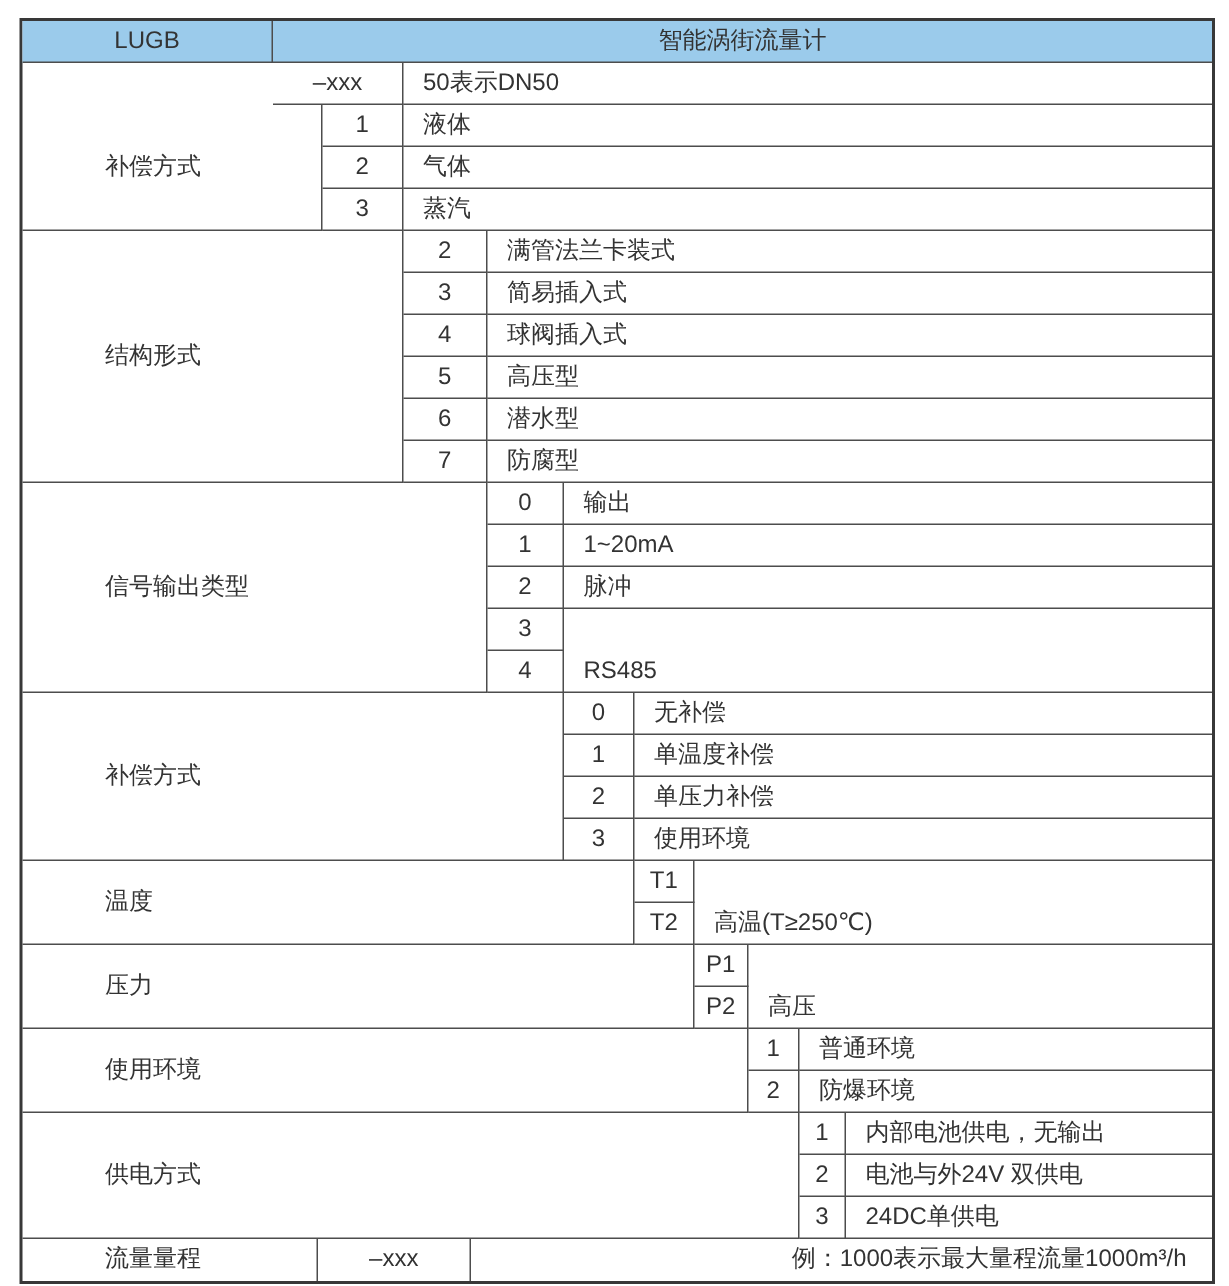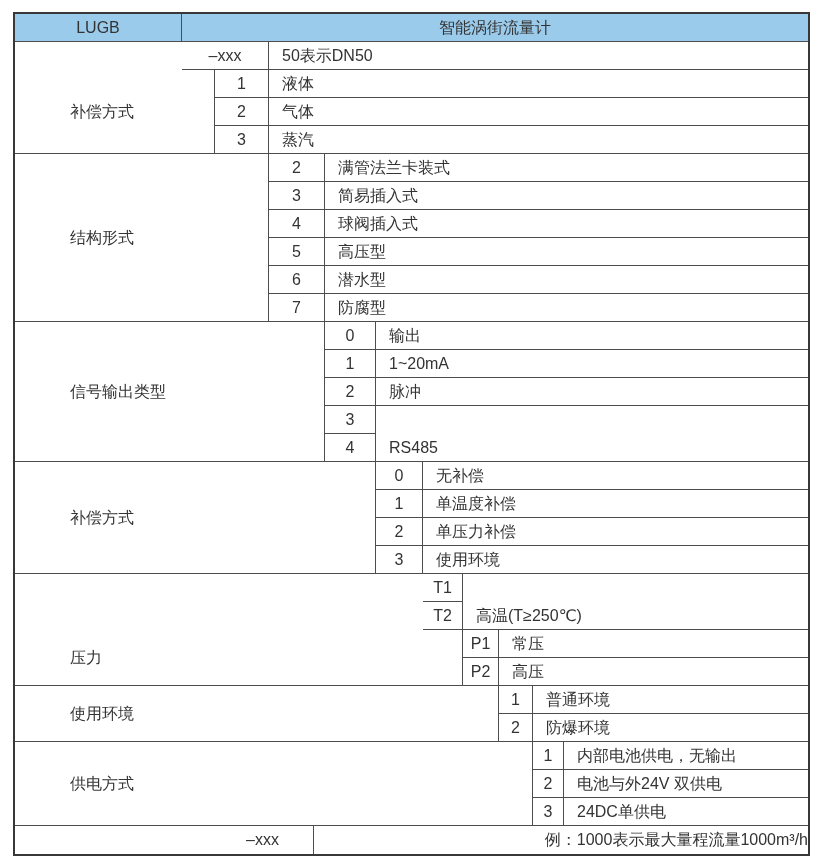--- a/index.html
+++ b/index.html
@@ -28,21 +28,21 @@
     border-bottom:1px solid var(--line);
     font-size:16px;
     font-weight:500;
     line-height:1;
     white-space:nowrap;
     overflow:hidden;
   }
   .label{padding-left:55px;}
   .code{justify-content:center;}
   .desc{padding-left:13px;}
-  .desc-right{justify-content:flex-end;padding-right:0;}
+  .desc-right{justify-content:flex-end;padding-right:17px;}
   .hdr{background:var(--hdrbg);justify-content:center;}
   .last{border-right:none;}
   .bottom{border-bottom:none;}
 </style>
 </head>
 <body>
 
 <div class="spec-table">
 
   <div class="cell hdr last" style="grid-column:2/14;grid-row:1">智能涡街流量计</div>
@@ -87,40 +87,41 @@
   <div class="cell label" style="grid-column:1/8;grid-row:17/21">补偿方式</div>
   <div class="cell code" style="grid-column:8/9;grid-row:17">0</div>
   <div class="cell desc last" style="grid-column:9/14;grid-row:17">无补偿</div>
   <div class="cell code" style="grid-column:8/9;grid-row:18">1</div>
   <div class="cell desc last" style="grid-column:9/14;grid-row:18">单温度补偿</div>
   <div class="cell code" style="grid-column:8/9;grid-row:19">2</div>
   <div class="cell desc last" style="grid-column:9/14;grid-row:19">单压力补偿</div>
   <div class="cell code" style="grid-column:8/9;grid-row:20">3</div>
   <div class="cell desc last" style="grid-column:9/14;grid-row:20">使用环境</div>
 
+  <div class="cell label" style="grid-column:1/9;grid-row:21/23">温度</div>
   <div class="cell code" style="grid-column:9/10;grid-row:21">T1</div>
   <div class="cell code" style="grid-column:9/10;grid-row:22">T2</div>
   <div class="cell desc last" style="grid-column:10/14;grid-row:22">高温(T≥250℃)</div>
 
   <div class="cell label" style="grid-column:1/10;grid-row:23/25">压力</div>
   <div class="cell code" style="grid-column:10/11;grid-row:23">P1</div>
-  <div class="cell desc last" style="grid-column:11/14;grid-row:23">常压</div>
   <div class="cell code" style="grid-column:10/11;grid-row:24">P2</div>
   <div class="cell label" style="grid-column:1/11;grid-row:25/27">使用环境</div>
 
   <div class="cell desc last" style="grid-column:11/14;grid-row:24">高压</div>
   <div class="cell code" style="grid-column:11/12;grid-row:25">1</div>
   <div class="cell desc last" style="grid-column:12/14;grid-row:25">普通环境</div>
   <div class="cell code" style="grid-column:11/12;grid-row:26">2</div>
   <div class="cell desc last" style="grid-column:12/14;grid-row:26">防爆环境</div>
 
   <div class="cell label" style="grid-column:1/12;grid-row:27/30">供电方式</div>
   <div class="cell code" style="grid-column:12/13;grid-row:27">1</div>
   <div class="cell desc last" style="grid-column:13/14;grid-row:27">内部电池供电，无输出</div>
   <div class="cell code" style="grid-column:12/13;grid-row:28">2</div>
   <div class="cell desc last" style="grid-column:13/14;grid-row:28">电池与外24V 双供电</div>
   <div class="cell code" style="grid-column:12/13;grid-row:29">3</div>
   <div class="cell desc last" style="grid-column:13/14;grid-row:29">24DC单供电</div>
 
+  <div class="cell label bottom" style="grid-column:1/3;grid-row:30">流量量程</div>
   <div class="cell code bottom" style="grid-column:3/6;grid-row:30">–xxx</div>
   <div class="cell desc-right last bottom" style="grid-column:6/14;grid-row:30">例：1000表示最大量程流量1000m³/h</div>
 
 </div>
 
 </body></html>

